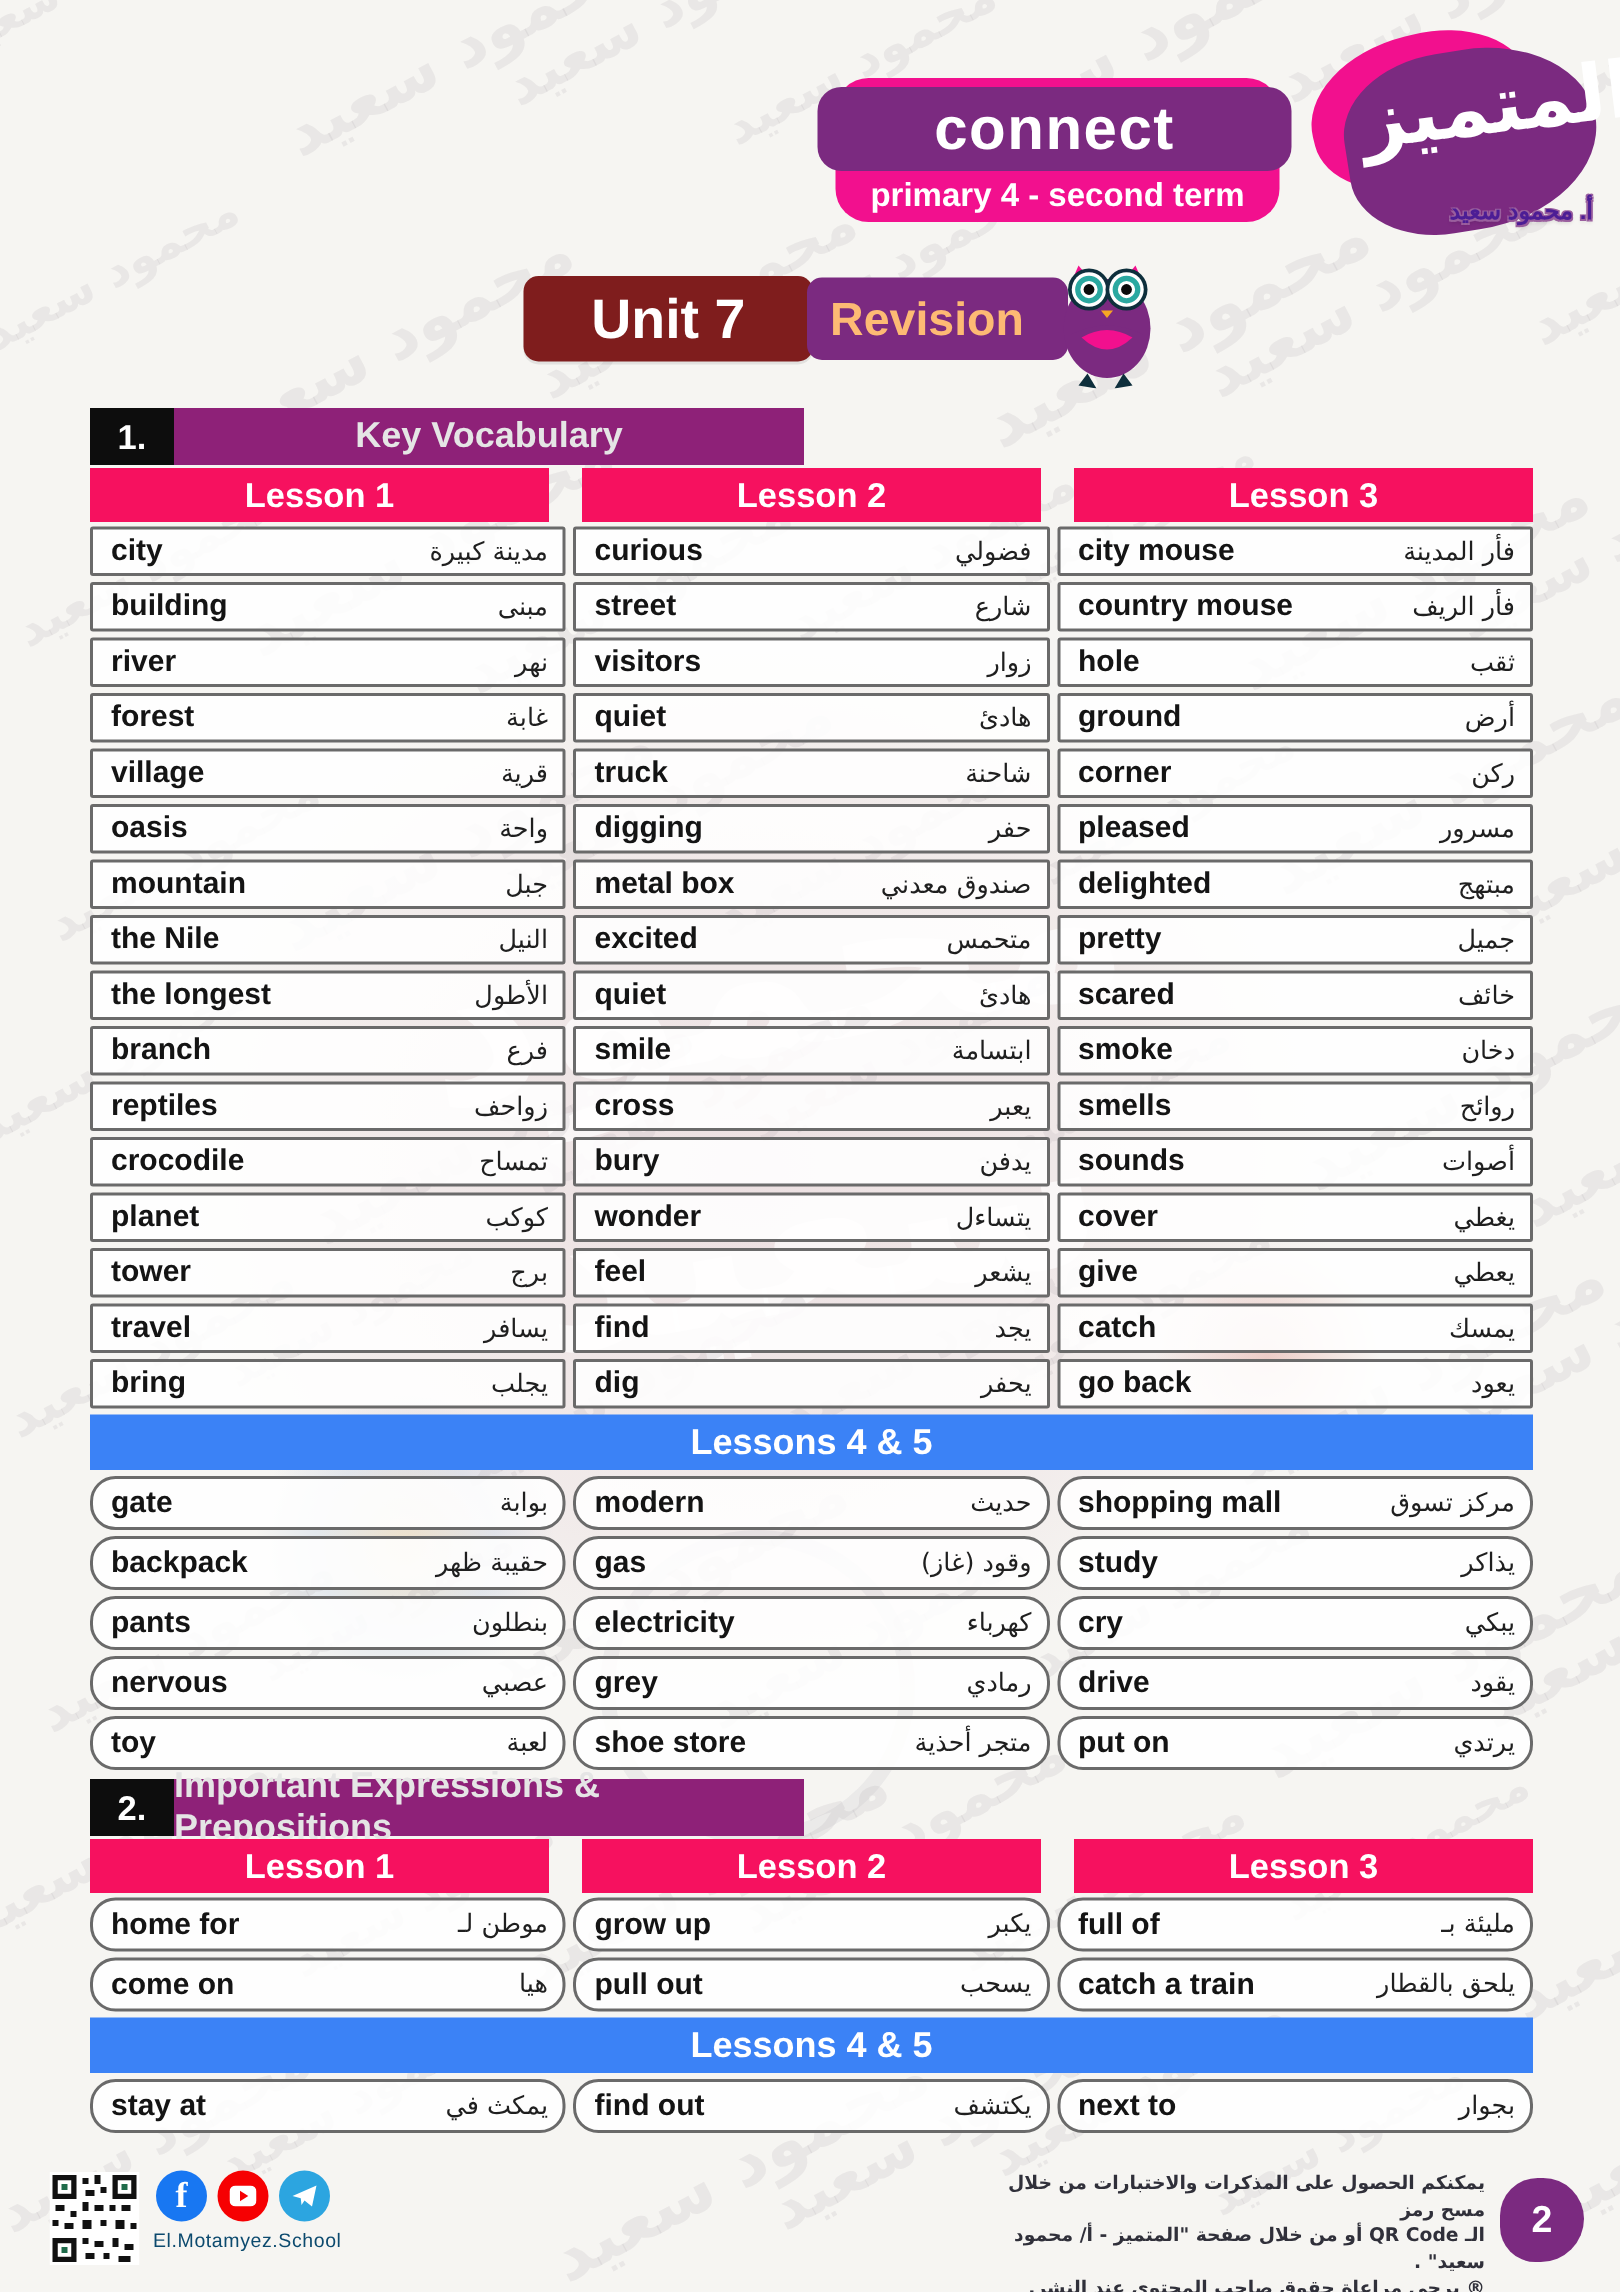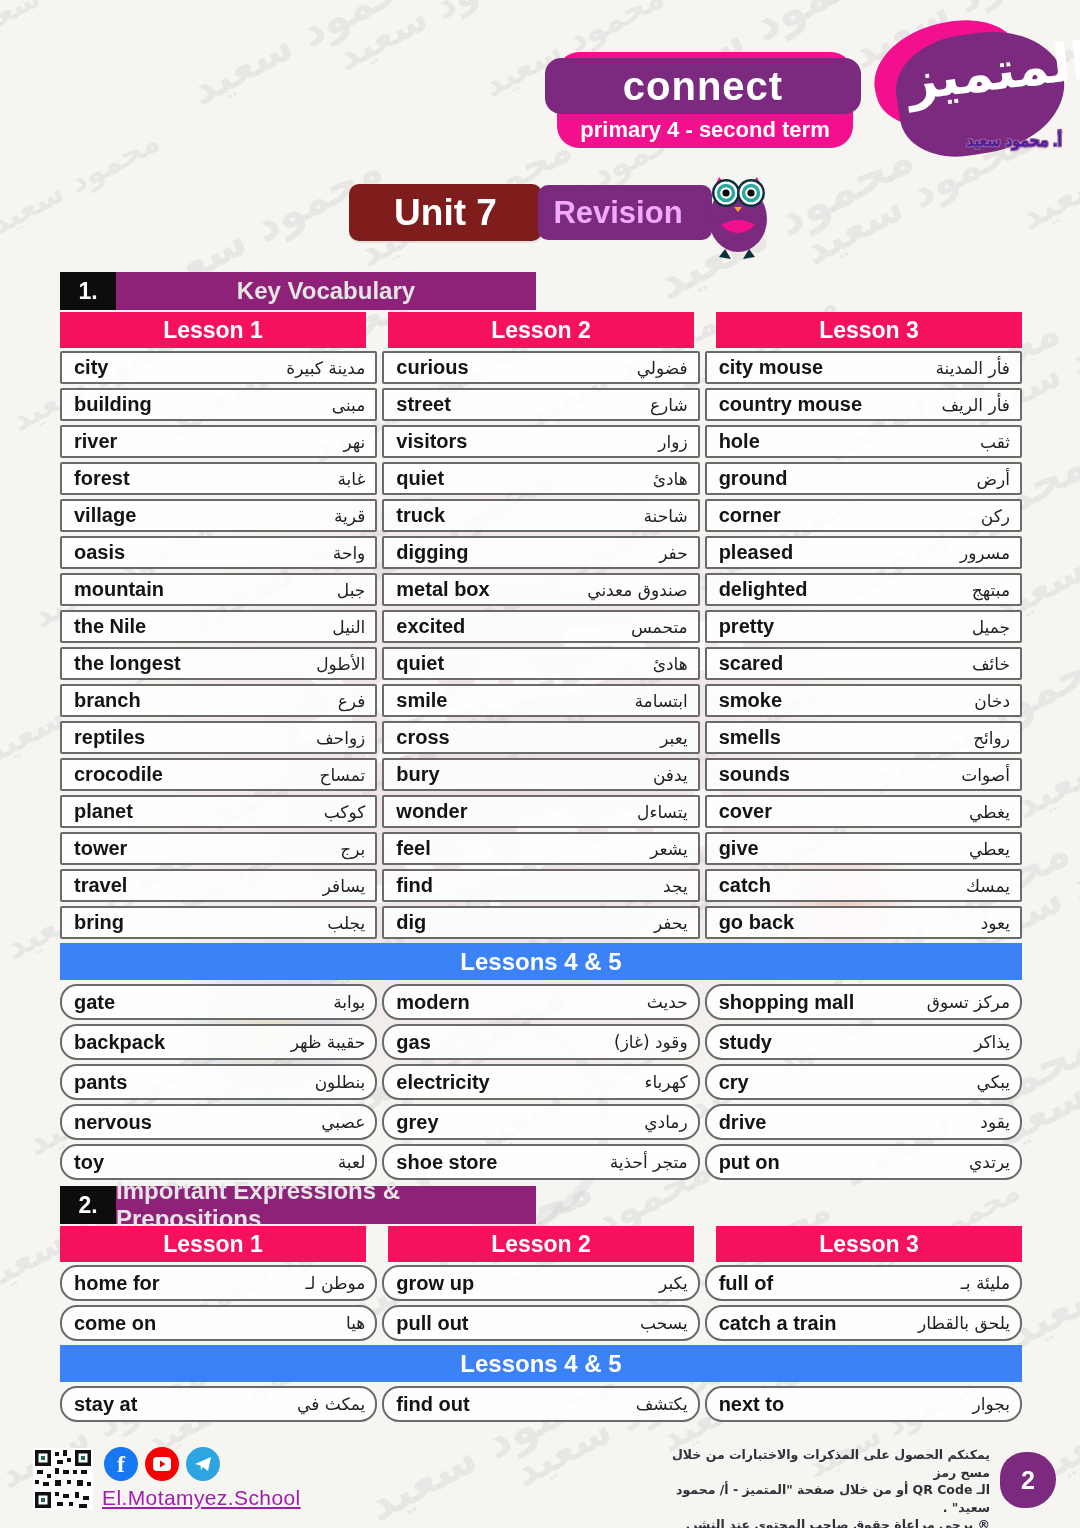--- a/index.html
+++ b/index.html
@@ -44,21 +44,21 @@
       font-family:"DejaVu Sans",sans-serif;font-weight:bold;font-size:52px;color:#fff;transform:rotate(-7deg);}
   #logo .teacher{position:absolute;right:8px;top:126px;font-family:Liberation Sans, sans-serif;
       font-weight:bold;font-size:16px;color:#4c1d95;
       text-shadow:-1px -1px 0 #9a5f9e,1px -1px 0 #9a5f9e,-1px 1px 0 #9a5f9e,1px 1px 0 #9a5f9e,0 2px 3px rgba(0,0,0,0.15);}
 
   #unit-btn{left:337px;top:184px;width:193px;height:57px;background:#7f1d1d;border-radius:10px;
       display:flex;align-items:center;justify-content:center;box-shadow:0 2px 0 rgba(0,0,0,0.08);margin-left:12px;}
   #unit-btn span{color:#fff;font-weight:bold;font-size:37px;}
   #revision-btn{left:538px;top:185px;width:174px;height:55px;background:#7b2a80;border-radius:10px;
       display:flex;align-items:center;justify-content:center;}
-  #revision-btn span{color:#f0abfc;font-weight:bold;font-size:31px;margin-right:14px;}
+  #revision-btn span{color:#fdba74;font-weight:bold;font-size:31px;margin-right:14px;}
   #owl{left:699px;top:163px;width:78px;height:96px;}
 
   
   #content{position:absolute;left:60px;top:272px;width:962px;z-index:1;}
   .sec-header{display:flex;height:38px;}
   .sec-num{width:56px;background:#0d0d0d;color:#fff;font-weight:bold;font-size:23px;
       display:flex;align-items:center;justify-content:center;}
   .sec-title{width:420px;background:#8e2178;color:#e5e5e5;font-weight:bold;font-size:24px;
       display:flex;align-items:center;justify-content:center;}
   .lesson-row{display:grid;grid-template-columns:repeat(3,1fr);gap:22px;margin-top:2px;}
@@ -75,21 +75,21 @@
   #sec2{margin-top:6px;}
 
   
   #footer{position:absolute;left:0;top:1440px;width:1080px;height:88px;z-index:2;}
   #qr{position:absolute;left:33px;top:8px;}
   #socials{position:absolute;left:104px;top:7px;display:flex;gap:7px;}
   .soc{width:34px;height:34px;border-radius:50%;display:flex;align-items:center;justify-content:center;color:#fff;}
   .soc.fb{background:#1877f2;font-weight:bold;font-size:24px;font-family:"Liberation Serif",serif;}
   .soc.yt{background:#f60002;}
   .soc.tg{background:#2ca5e0;}
-  #school-handle{position:absolute;left:102px;top:46px;font-size:21px;color:#a21caf;letter-spacing:0.4px;text-decoration:underline;}
+  #school-handle{position:absolute;left:102px;top:46px;font-size:13px;color:#0c4a6e;letter-spacing:0.4px;}
   #note{position:absolute;right:90px;top:6px;width:330px;text-align:right;direction:rtl;
       font-family:"DejaVu Sans",sans-serif;font-weight:bold;font-size:12.5px;line-height:1.4;color:#30303a;}
   #page-badge{position:absolute;left:1000px;top:12px;width:56px;height:56px;background:#7b2a80;
       border-radius:48% 52% 55% 45%;display:flex;align-items:center;justify-content:center;}
   #page-badge span{color:#fff;font-weight:bold;font-size:25px;}
 </style>
 </head>
 <body>
 
 <div id="wm-layer">

